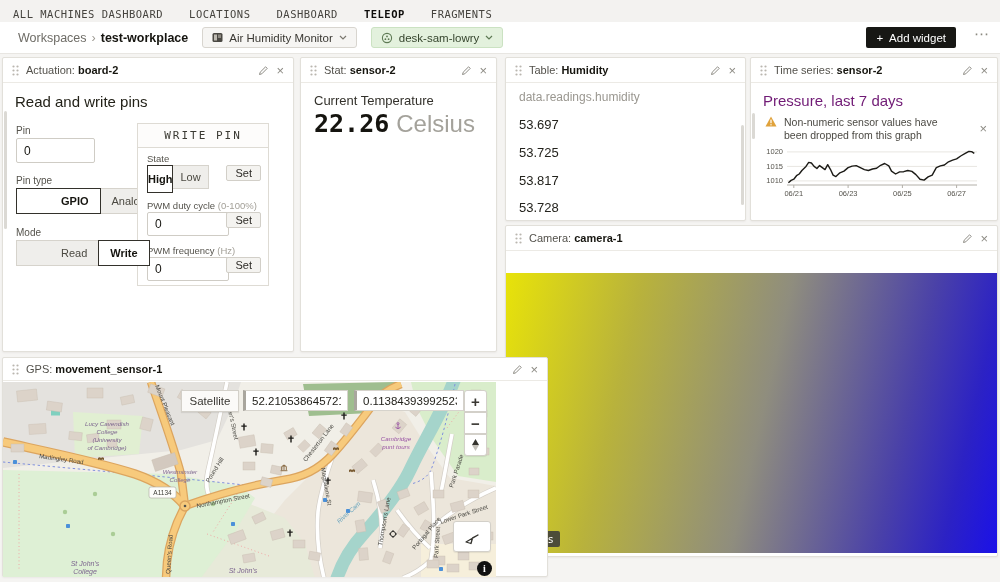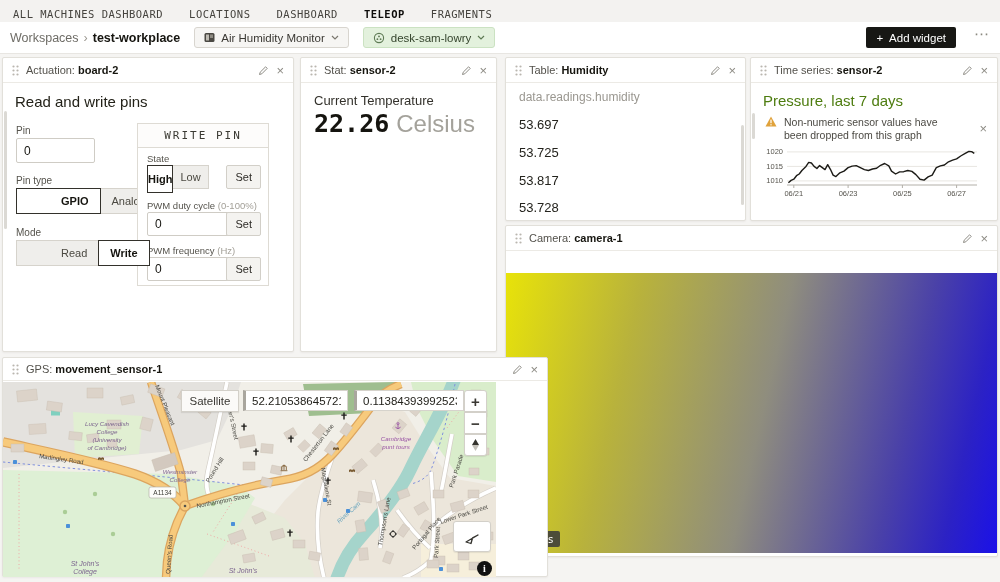--- a/index.html
+++ b/index.html
@@ -14,21 +14,21 @@
             display:flex; align-items:center; }
   .nav-item { font-family:"DejaVu Sans Mono","Liberation Mono",monospace;
               font-size:10.5px; letter-spacing:0.5px; color:#45433e;
               padding:0 13px; cursor:pointer; }
   .nav-item.active { color:#0d0c0a; font-weight:bold; }
 
   
   #toolbar { position:absolute; left:0; top:22px; width:1000px; height:32px;
              background:#ffffff; border-bottom:1px solid #e8e6e2;
              display:flex; align-items:center; }
-  #breadcrumb { margin-left:10px; font-size:12.5px; color:#6e6c66; display:flex; align-items:center; gap:5px;}
+  #breadcrumb { margin-left:18px; font-size:12.5px; color:#6e6c66; display:flex; align-items:center; gap:5px;}
   #breadcrumb .cur { font-weight:bold; color:#15140f; }
   #breadcrumb .sep { color:#9a978f; }
   .pill { height:21px; margin-left:14px; border-radius:3px; border:1px solid #d8d5cf;
           background:#f6f5f3; display:flex; align-items:center; gap:6px;
           padding:0 9px; font-size:11.5px; color:#3a3833; cursor:pointer; }
   .pill.machine { background:#e3f1dd; border-color:#cbe2c2; color:#35452d; }
   #add-widget { position:absolute; right:44px; top:5px; height:21px;
                 background:#171714; color:#fff; border:none; border-radius:2px;
                 font-size:11.5px; padding:0 10px; display:flex; align-items:center; gap:6px; cursor:pointer;}
   #more-btn { position:absolute; right:10px; top:3px; color:#8a887f; font-size:15px;
@@ -52,21 +52,21 @@
   .tinput { position:absolute; border:1px solid #cfccc5; border-radius:2px;
             height:25px; font-size:12px; padding:0 7px; color:#15140f; background:#fff;
             font-family:"Liberation Sans",sans-serif; }
   .seg { position:absolute; display:flex; }
   .segbtn { height:26px; padding:0 11px; font-size:11px; border:1px solid #d6d3cc;
             background:#efeeeb; color:#4b4941; display:flex; align-items:center;
             cursor:pointer; margin-left:-1px; }
   .segbtn:first-child { margin-left:0;padding-left:44px; }
   .segbtn.sel { background:#fff; border:1px solid #33312b; font-weight:bold;
                 color:#15140f; z-index:1; }
-  .setbtn { position:absolute; height:24px; padding:0 8px; font-size:11px;
+  .setbtn { position:absolute; height:16px; padding:0 8px; font-size:11px;
             border:1px solid #d2cfc8; background:#f4f3f0; border-radius:2px;
             color:#2f2d28; cursor:pointer; }
 
   
   #w-actuation { left:2px; top:3px; width:292px; height:295px; }
   #act-heading { position:absolute; left:12px; top:10px; font-size:15px; color:#232219; }
   #write-pin { position:absolute; left:134px; top:40px; width:132px; height:163px;
                border:1px solid #dedbd4; background:#fdfcfb; }
   #wp-head { height:24px; border-bottom:1px solid #dedbd4; display:flex; align-items:center;
              justify-content:center; font-size:11px; letter-spacing:2px; color:#3b3a33; }
@@ -81,21 +81,21 @@
                 font-weight:bold; font-size:25px; color:#15140f; }
   #stat-unit { font-size:24px; color:#a4a29b; font-weight:300; }
 
   
   #w-table { left:505px; top:3px; width:241px; height:164px; }
   #tbl-col { position:absolute; left:13px; top:7px; font-size:12px; color:#9a9790; }
   .tbl-row { position:absolute; left:13px; font-size:13px; color:#24231d; }
 
   
   #w-ts { left:750px; top:3px; width:248px; height:164px; }
-  #ts-heading { position:absolute; left:12px; top:9px; font-size:15px; color:#4d7c0f; }
+  #ts-heading { position:absolute; left:12px; top:9px; font-size:15px; color:#701a75; }
   #ts-warning { position:absolute; left:14px; top:33px; width:210px; display:flex; gap:7px; }
   #ts-warning .wtext { font-size:10.5px; line-height:13px; color:#4c4a44; width:178px; }
   #ts-dismiss { position:absolute; right:10px; top:38px; color:#8d8b84; font-size:13px; cursor:pointer;}
   #ts-chart { position:absolute; left:8px; top:60px; }
   .yt,.xt { font-size:7.5px; fill:#56544d; font-family:"Liberation Sans",sans-serif; }
   .gl { stroke:#e8e6e1; stroke-width:1; }
 
   
   #w-camera { left:505px; top:171px; width:493px; height:332px; }
   #cam-img { position:absolute; left:0px; top:47px; width:491px; height:280px;text-align:center; }

